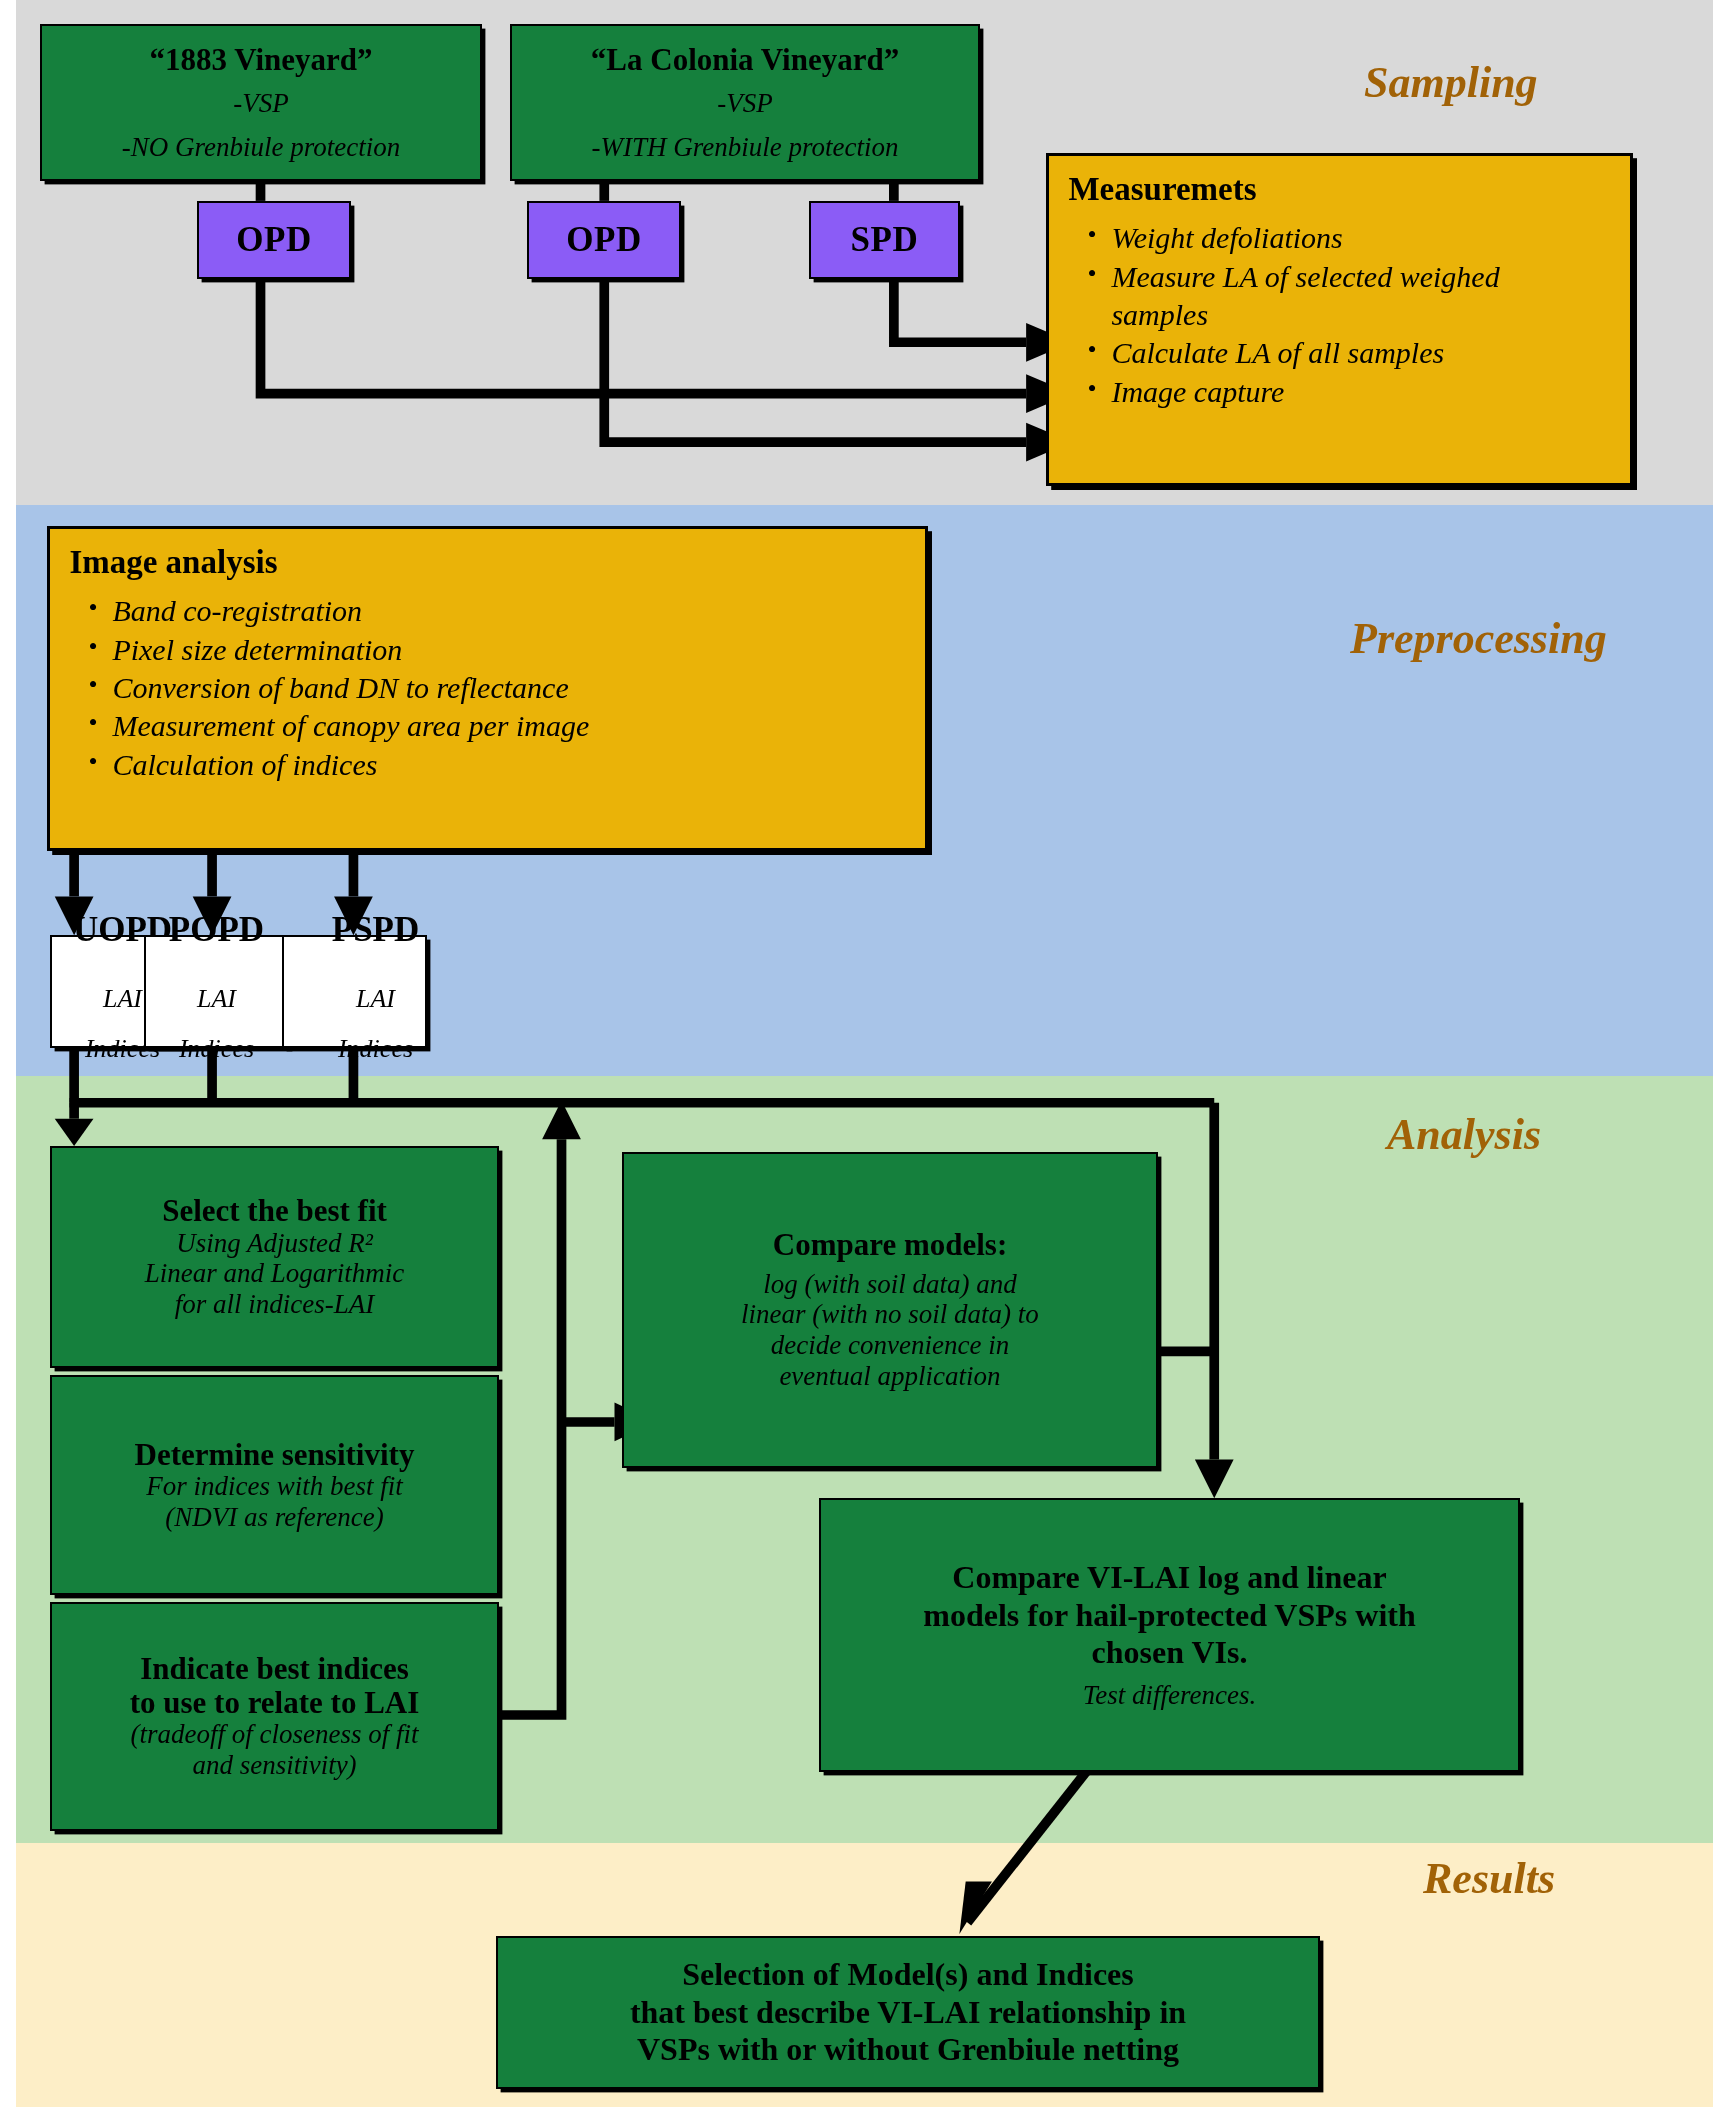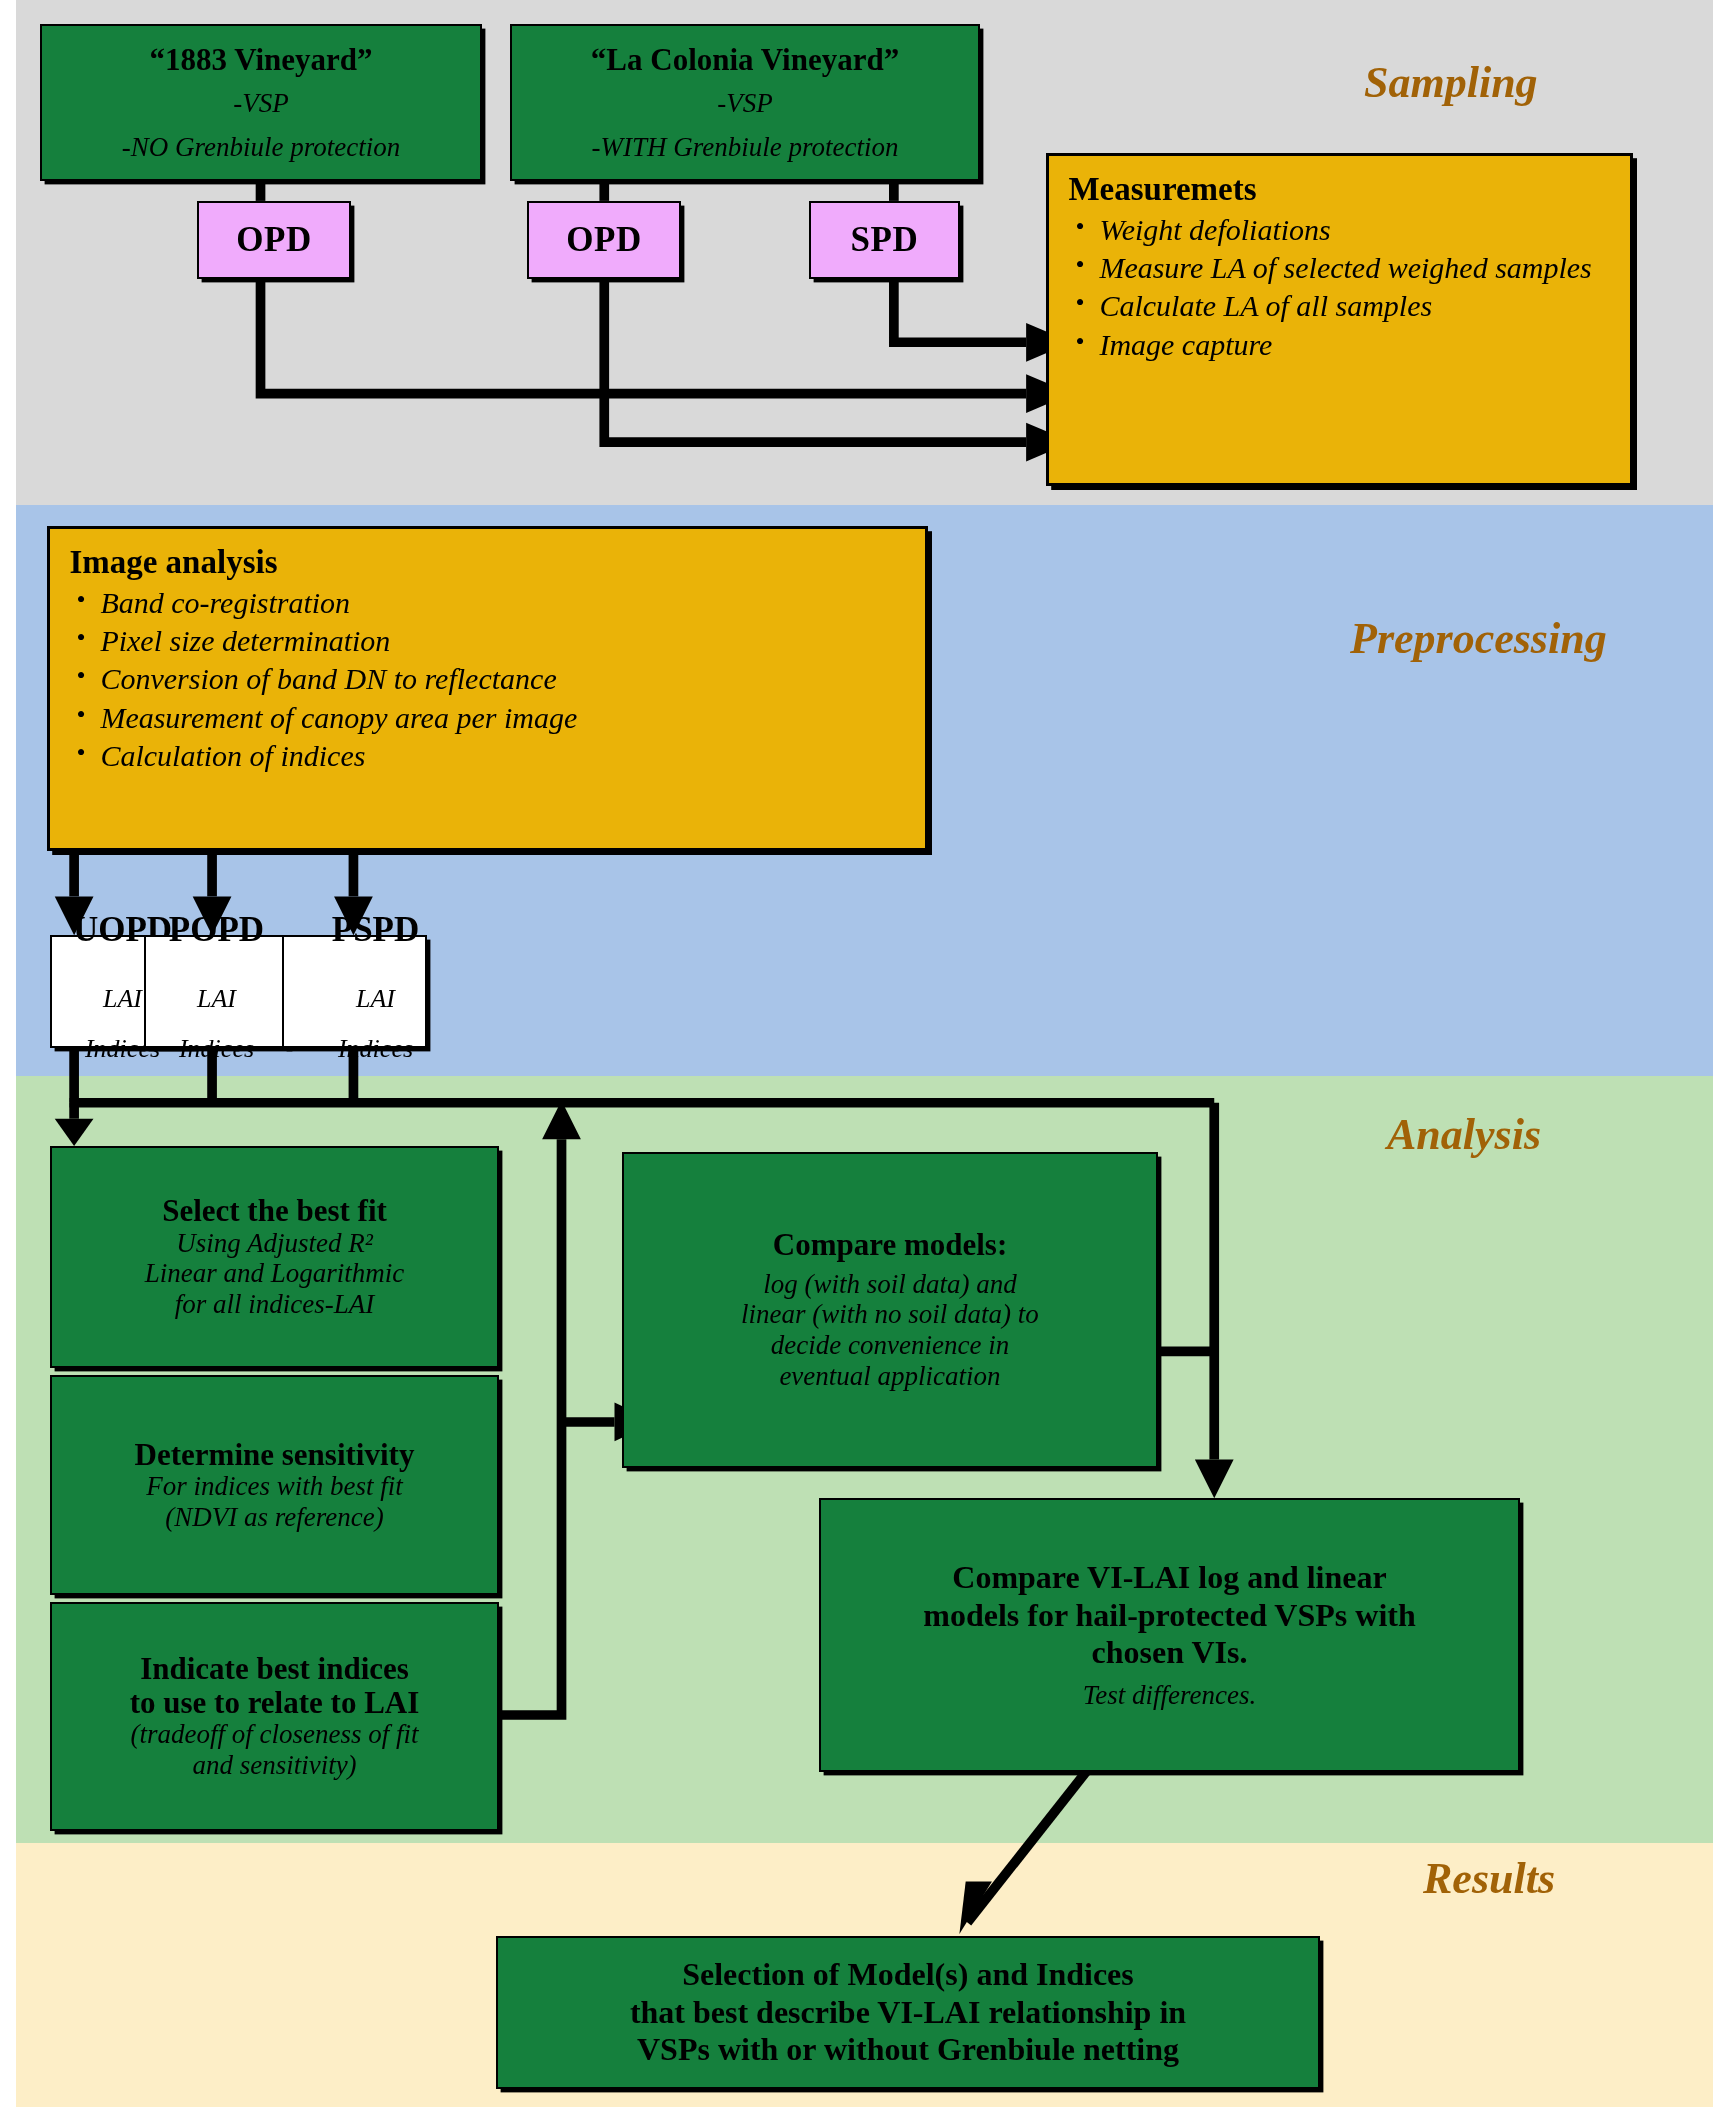--- a/index.html
+++ b/index.html
@@ -23,26 +23,26 @@
     align-items:center;justify-content:center;text-align:center;
     box-shadow:4px 4px 0 -0.6px #000;}
   .node .ttl{font-weight:bold;font-size:31px;line-height:1.08;color:#000;}
   .node .sub{font-style:italic;font-size:27px;line-height:1.14;color:#000;}
   .node .big{font-weight:bold;font-size:32px;line-height:1.18;}
 
   
   .listbox{position:absolute;background:#eab308;border:3.4px solid #000;
     box-sizing:border-box;padding:15px 19.4px;box-shadow:4.6px 4.6px 0 -0.6px #000;}
   .listbox h3{margin:0 0 3.4px 0;font-size:33px;font-weight:bold;line-height:1.1;}
-  .listbox ul{margin:0;padding-left:31px;list-style:none;font-family:Liberation Serif, serif;}
+  .listbox ul{margin:12px;padding-left:31px;list-style:none;font-family:Liberation Serif, serif;}
   .listbox li{font-style:italic;font-size:30px;line-height:1.28;position:relative;}
   .listbox li:before{content:"\2022";position:absolute;left:-24px;top:-1.1px;font-style:normal;font-size:26px;}
 
   
-  .pdsmall{position:absolute;background:#f0abfc;border:2.9px solid #000;box-sizing:border-box;
+  .pdsmall{position:absolute;background:#8b5cf6;border:2.9px solid #000;box-sizing:border-box;
     display:flex;align-items:center;justify-content:center;box-shadow:4px 4px 0 -0.6px #000;}
   .pdsmall span{font-weight:bold;font-size:35px;letter-spacing:0.6px;}
 
   
   .pdtall{position:absolute;background:#fff;border:2.9px solid #000;box-sizing:border-box;
     display:flex;flex-direction:column;align-items:center;justify-content:center;
     box-shadow:4px 4px 0 -0.6px #000;}
   .pdtall .code{font-weight:bold;font-size:35px;margin-bottom:24px;}
   .pdtall .lab{font-style:italic;font-size:26px;line-height:1.9;}
 

